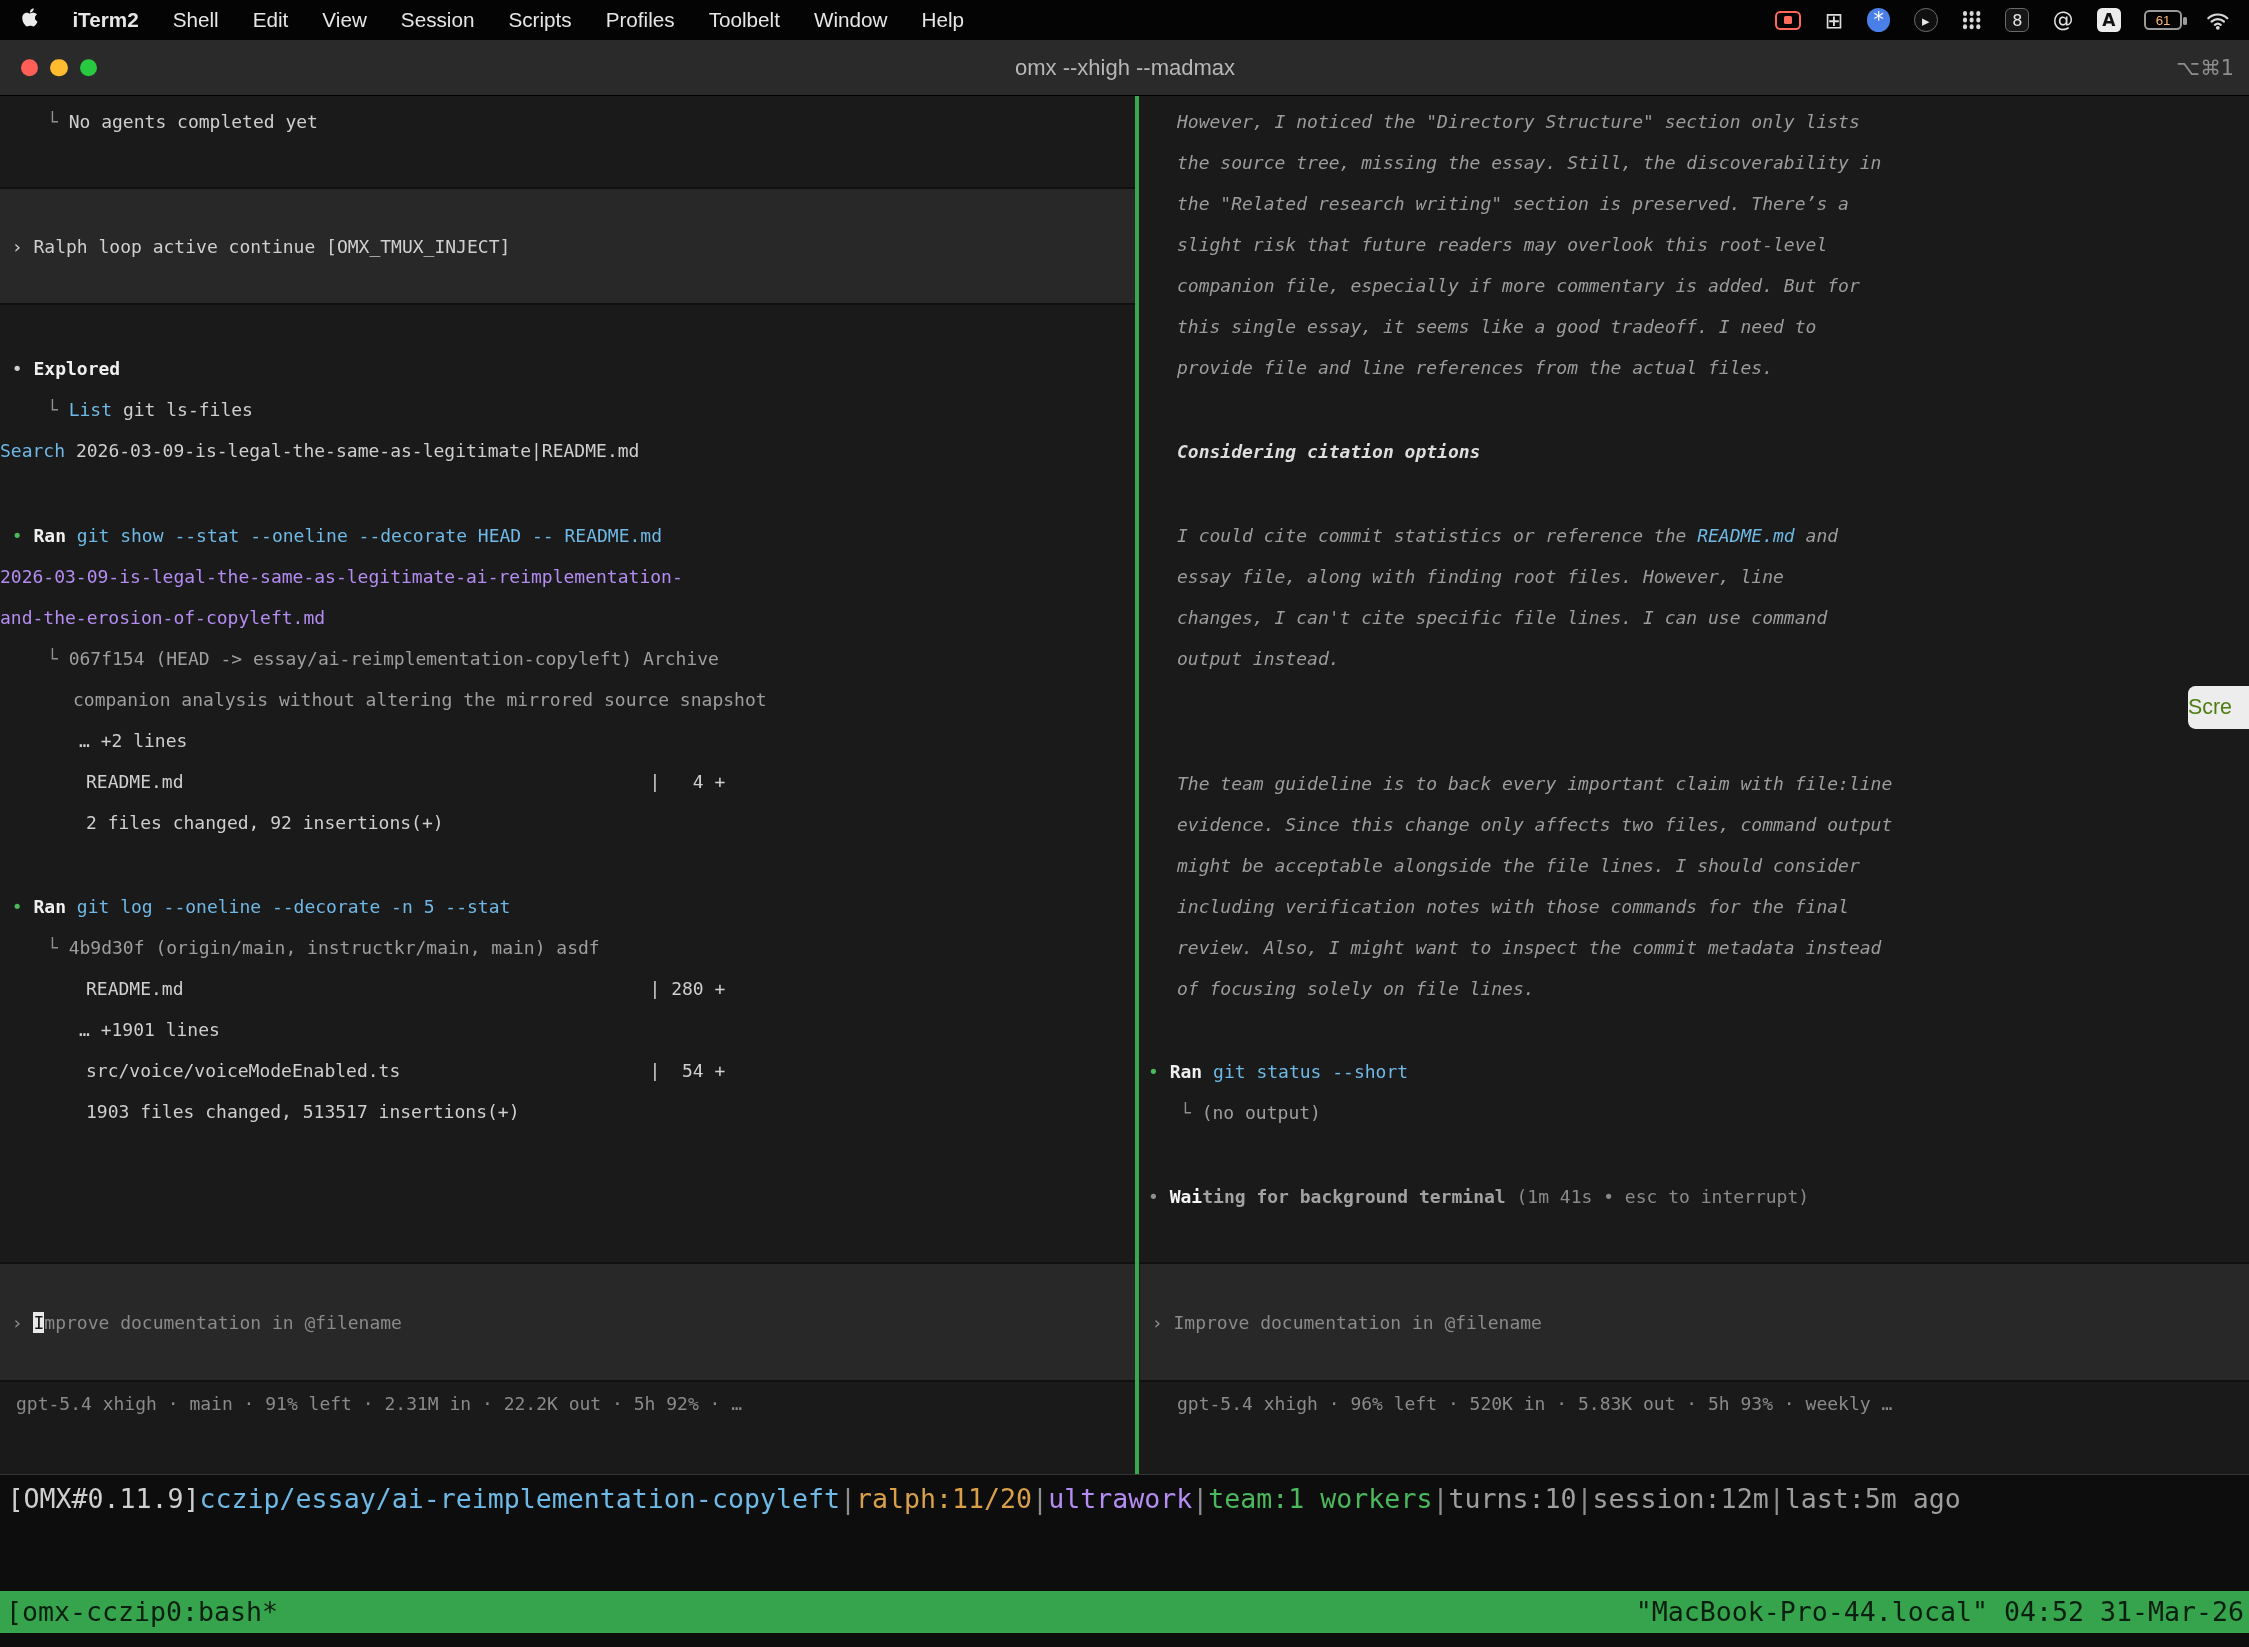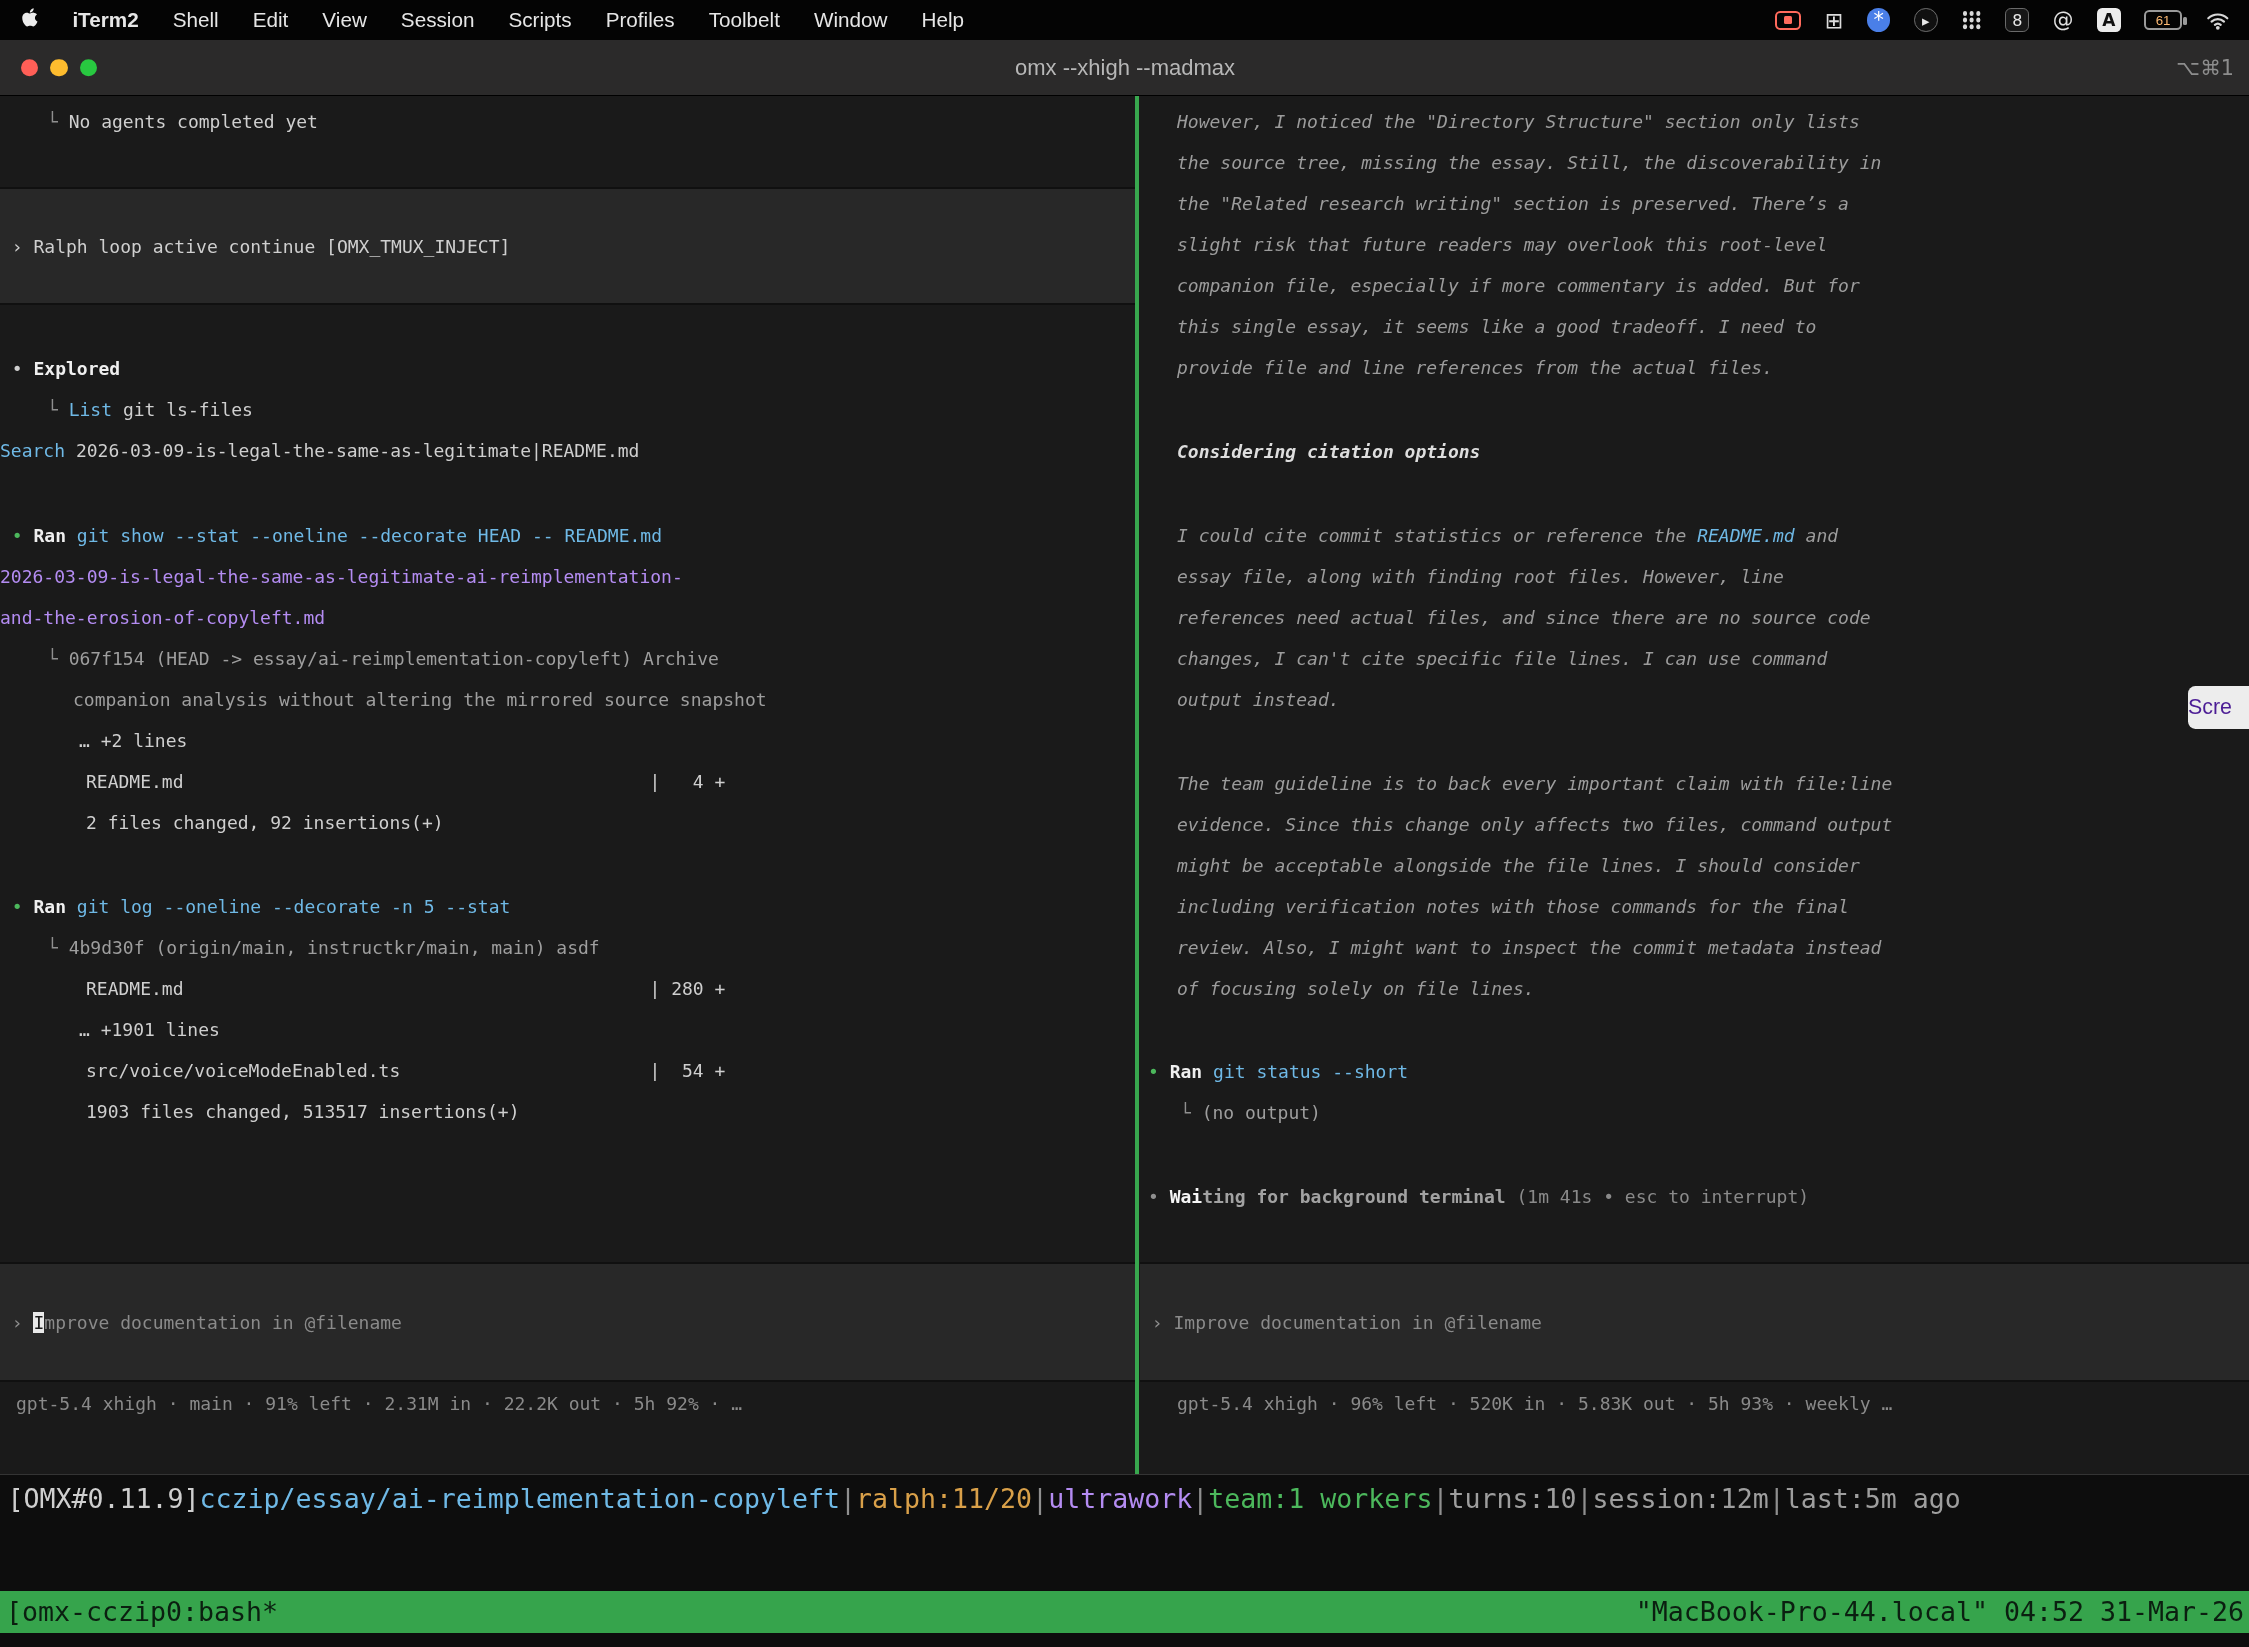--- a/index.html
+++ b/index.html
@@ -66,21 +66,21 @@
   .lt { color:#cfcfcf; }
   .b  { font-weight:700; color:#efefef; }
   .it { font-style:italic; color:#9c9c9c; }
   .itb{ font-style:italic; font-weight:700; color:#dedede; }
   .wb { font-weight:700; color:#f6f6f6; }
   .db { font-weight:700; color:#a2a2a2; }
   .ph { color:#8a8a8a; }
   .cur{ background:#e9e9e9; color:#191919; }
   .orange{ color:#d9a049; }
 
-  .tooltip { position:absolute; right:0; top:590px; width:62px; height:43px; background:#ededed; color:#4c1d95;
+  .tooltip { position:absolute; right:0; top:590px; width:62px; height:43px; background:#ededed; color:#4d7c0f;
              border-radius:7.4px 0 0 7.4px; font-family:"Liberation Sans", sans-serif; font-size:21.4px;
              display:flex; align-items:center; padding-left:0; overflow:hidden; white-space:pre; }
 
   
   .bottom { position:absolute; top:1378px; left:0; right:0; bottom:0; background:#0d0d0d; border-top:1.5px solid #343434; }
   .omx-bar { height:46px; display:flex; align-items:center; padding-left:7.4px; font-size:26.6px; white-space:pre; }
   .tmux-bar { position:absolute; top:116px; left:0; right:0; height:42px; background:#36a44c; color:#0b1f10;
               font-size:26.6px; line-height:42px; white-space:pre; display:flex; justify-content:space-between; padding:0 5.9px; }
 </style>
 </head>
@@ -197,21 +197,20 @@
       <div class="line p50 it">companion file, especially if more commentary is added. But for</div>
       <div class="line p50 it">this single essay, it seems like a good tradeoff. I need to</div>
       <div class="line p50 it">provide file and line references from the actual files.</div>
     </div>
 
     <div class="line abs p50 itb" style="top:335px">Considering citation options</div>
 
     <div class="block" style="top:419px">
       <div class="line p50 it"><span>I could cite commit statistics or reference the </span><span class="c">README.md</span><span> and</span></div>
       <div class="line p50 it">essay file, along with finding root files. However, line</div>
-      <div class="line p50 it">references need actual files, and since there are no source code</div>
       <div class="line p50 it">changes, I can't cite specific file lines. I can use command</div>
       <div class="line p50 it">output instead.</div>
     </div>
 
     <div class="block" style="top:667px">
       <div class="line p50 it">The team guideline is to back every important claim with file:line</div>
       <div class="line p50 it">evidence. Since this change only affects two files, command output</div>
       <div class="line p50 it">might be acceptable alongside the file lines. I should consider</div>
       <div class="line p50 it">including verification notes with those commands for the final</div>
       <div class="line p50 it">review. Also, I might want to inspect the commit metadata instead</div>

